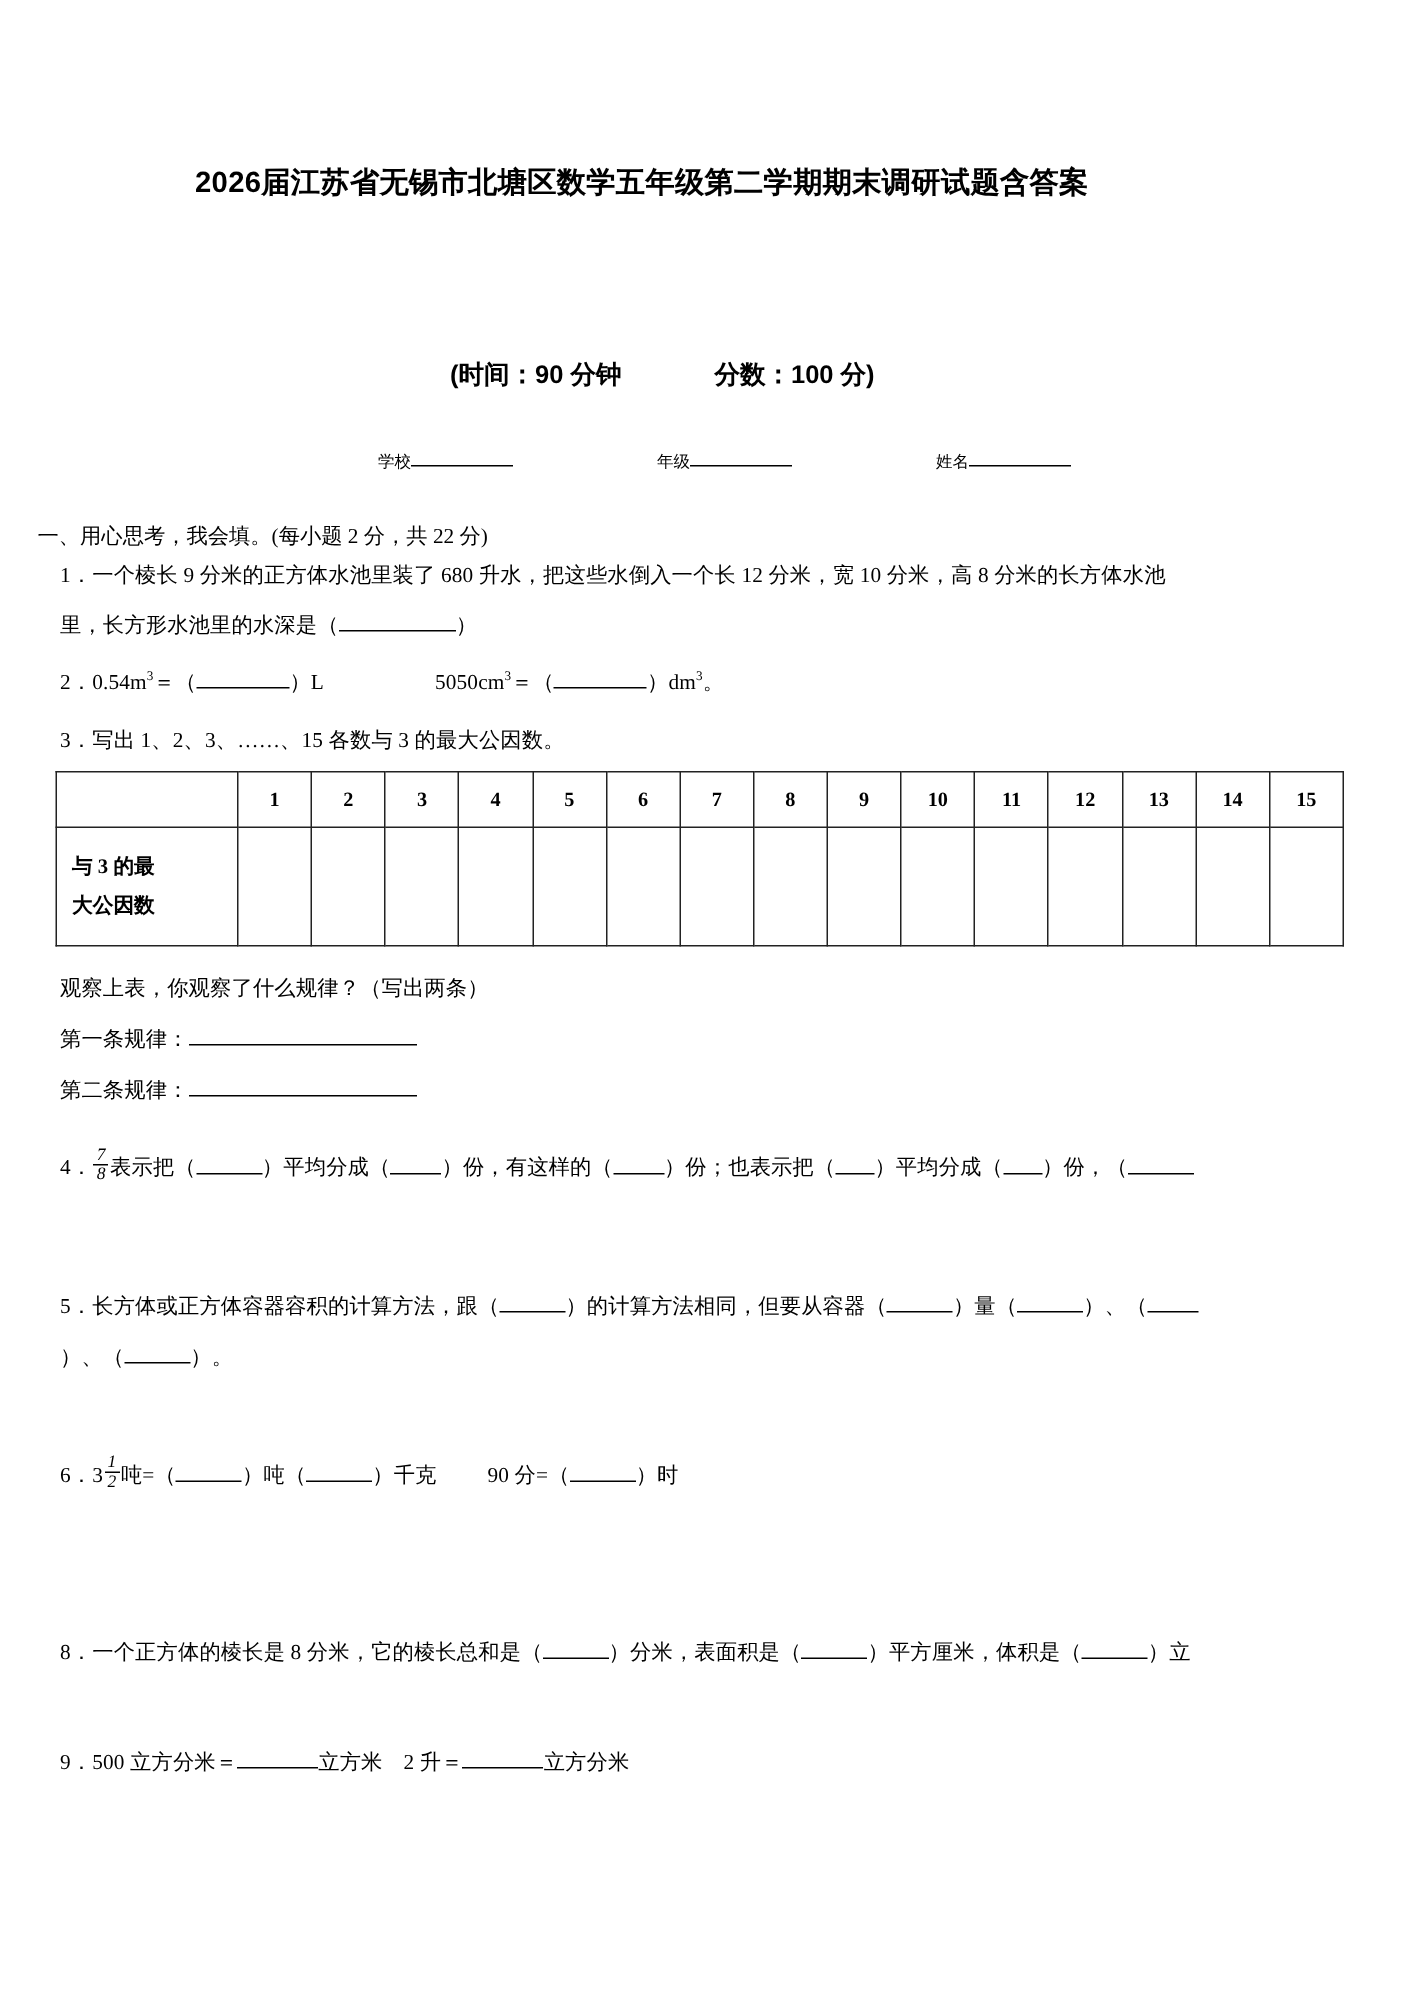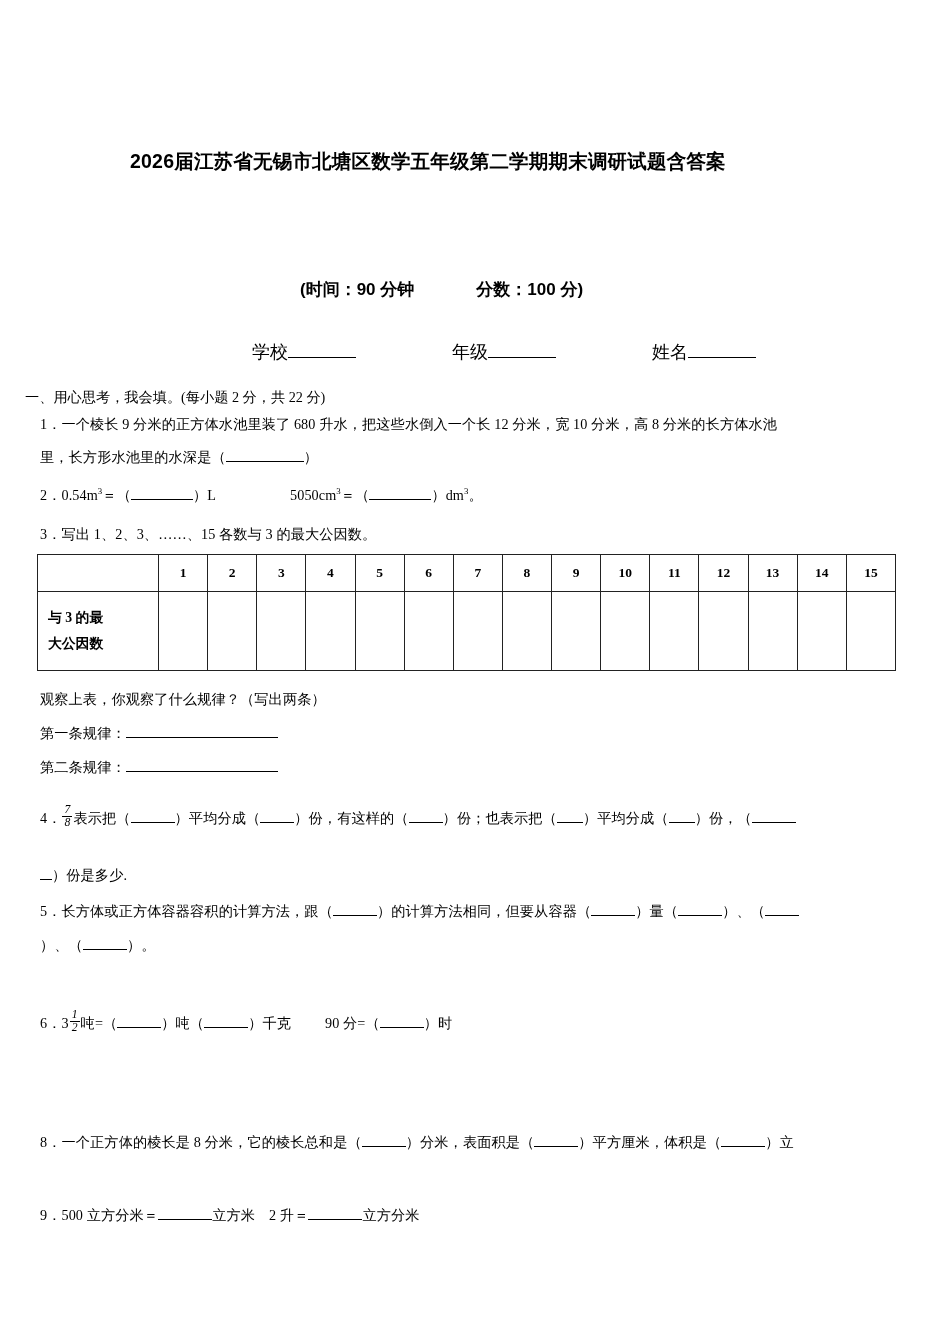--- a/index.html
+++ b/index.html
@@ -13,21 +13,20 @@
     font-family: "Liberation Serif", "DejaVu Serif", serif;
     color: #000000;
     position: relative;
     overflow: hidden;
   }
   .page {
     position: relative;
     width: 950px;
     height: 1020px;
     box-sizing: border-box;
-    margin-top: 40px;
   }
 
   
   .doc-title {
     position: absolute;
     left: 130px;
     top: 108px;
     width: 760px;
     font-family: "Liberation Sans", "DejaVu Sans", sans-serif;
     font-size: 19.5px;
@@ -49,21 +48,21 @@
   .meta-line .gap {
     display: inline-block;
     width: 62px;
   }
 
   
   .ident-line {
     position: absolute;
     left: 252px;
     top: 300px;
-    font-size: 18px;
+    font-size: 11px;
     white-space: nowrap;
   }
   .ident-line .field {
     display: inline-block;
   }
   .ident-line .blank {
     display: inline-block;
     width: 68px;
     border-bottom: 1px solid #000;
     height: 0.95em;
@@ -256,23 +255,20 @@
   <div class="q qwide" style="top:683px;">
     <span>第一条规律：</span><span class="u u-line"></span>
   </div>
   <div class="q qwide" style="top:717px;">
     <span>第二条规律：</span><span class="u u-line"></span>
   </div>
 
   <div class="q qwide" style="top:766px;">
     <span class="num">4．</span><span class="frac"><span class="n">7</span><span class="d">8</span></span><span>表示把（</span><span class="u u-m"></span><span>）平均分成（</span><span class="u u-s"></span><span>）份，有这样的（</span><span class="u u-s"></span><span>）份；也表示把（</span><span class="u u-xs"></span><span>）平均分成（</span><span class="u u-xs"></span><span>）份，（</span><span class="u u-m"></span>
   </div>
-  <div class="q qwide" style="top:825px;">
-    <span class="u u-xs" style="width:12px;"></span><span>）份是多少.</span>
-  </div>
 
   <div class="q qwide" style="top:861px;">
     <span class="num">5．</span><span>长方体或正方体容器容积的计算方法，跟（</span><span class="u u-m"></span><span>）的计算方法相同，但要从容器（</span><span class="u u-m"></span><span>）量（</span><span class="u u-m"></span><span>）、（</span><span class="u u-s"></span>
   </div>
   <div class="q qwide" style="top:895px;">
     <span>）、（</span><span class="u u-m"></span><span>）。</span>
   </div>
 
   <div class="q qwide" style="top:971px;">
     <span class="num">6．</span><span class="bold">3</span><span class="frac"><span class="n">1</span><span class="d">2</span></span><span>吨=（</span><span class="u u-m"></span><span>）吨（</span><span class="u u-m"></span><span>）千克</span><span style="display:inline-block;width:34px;"></span><span class="bold">90 分=（</span><span class="u u-m"></span><span>）时</span>

